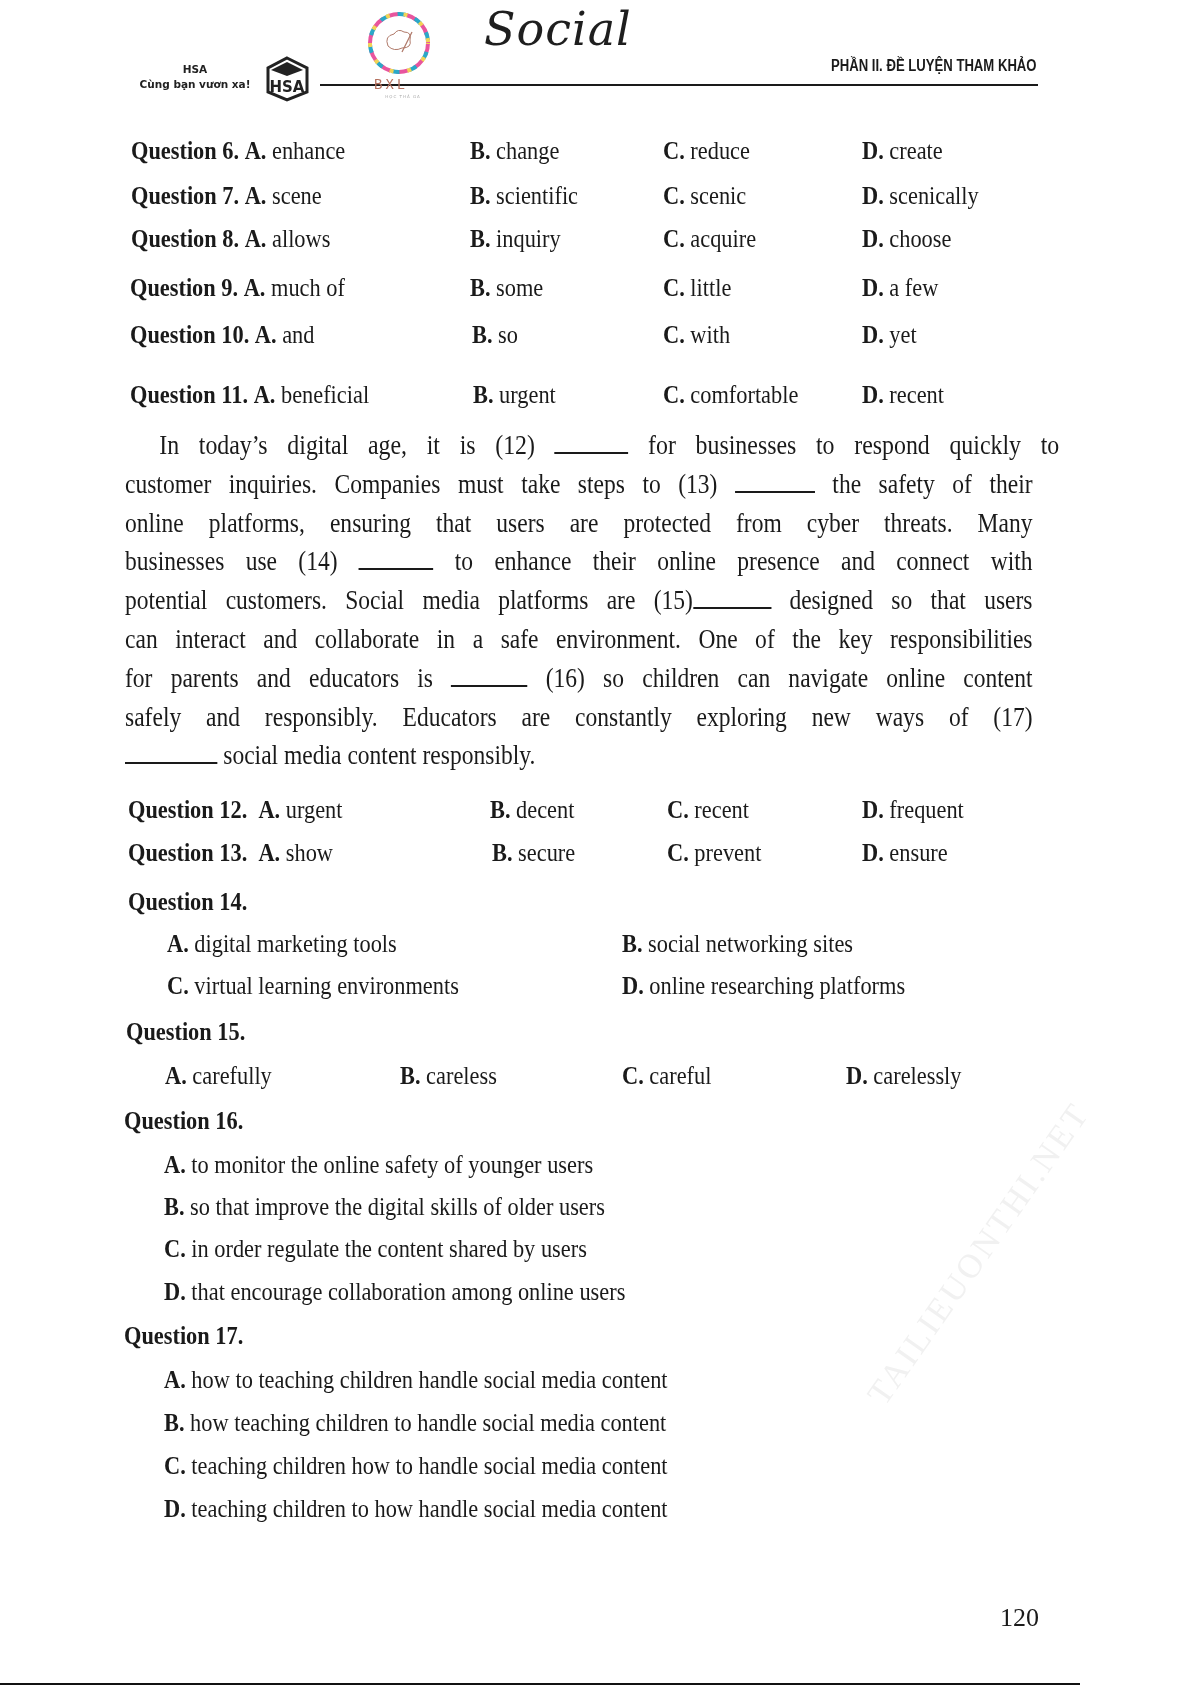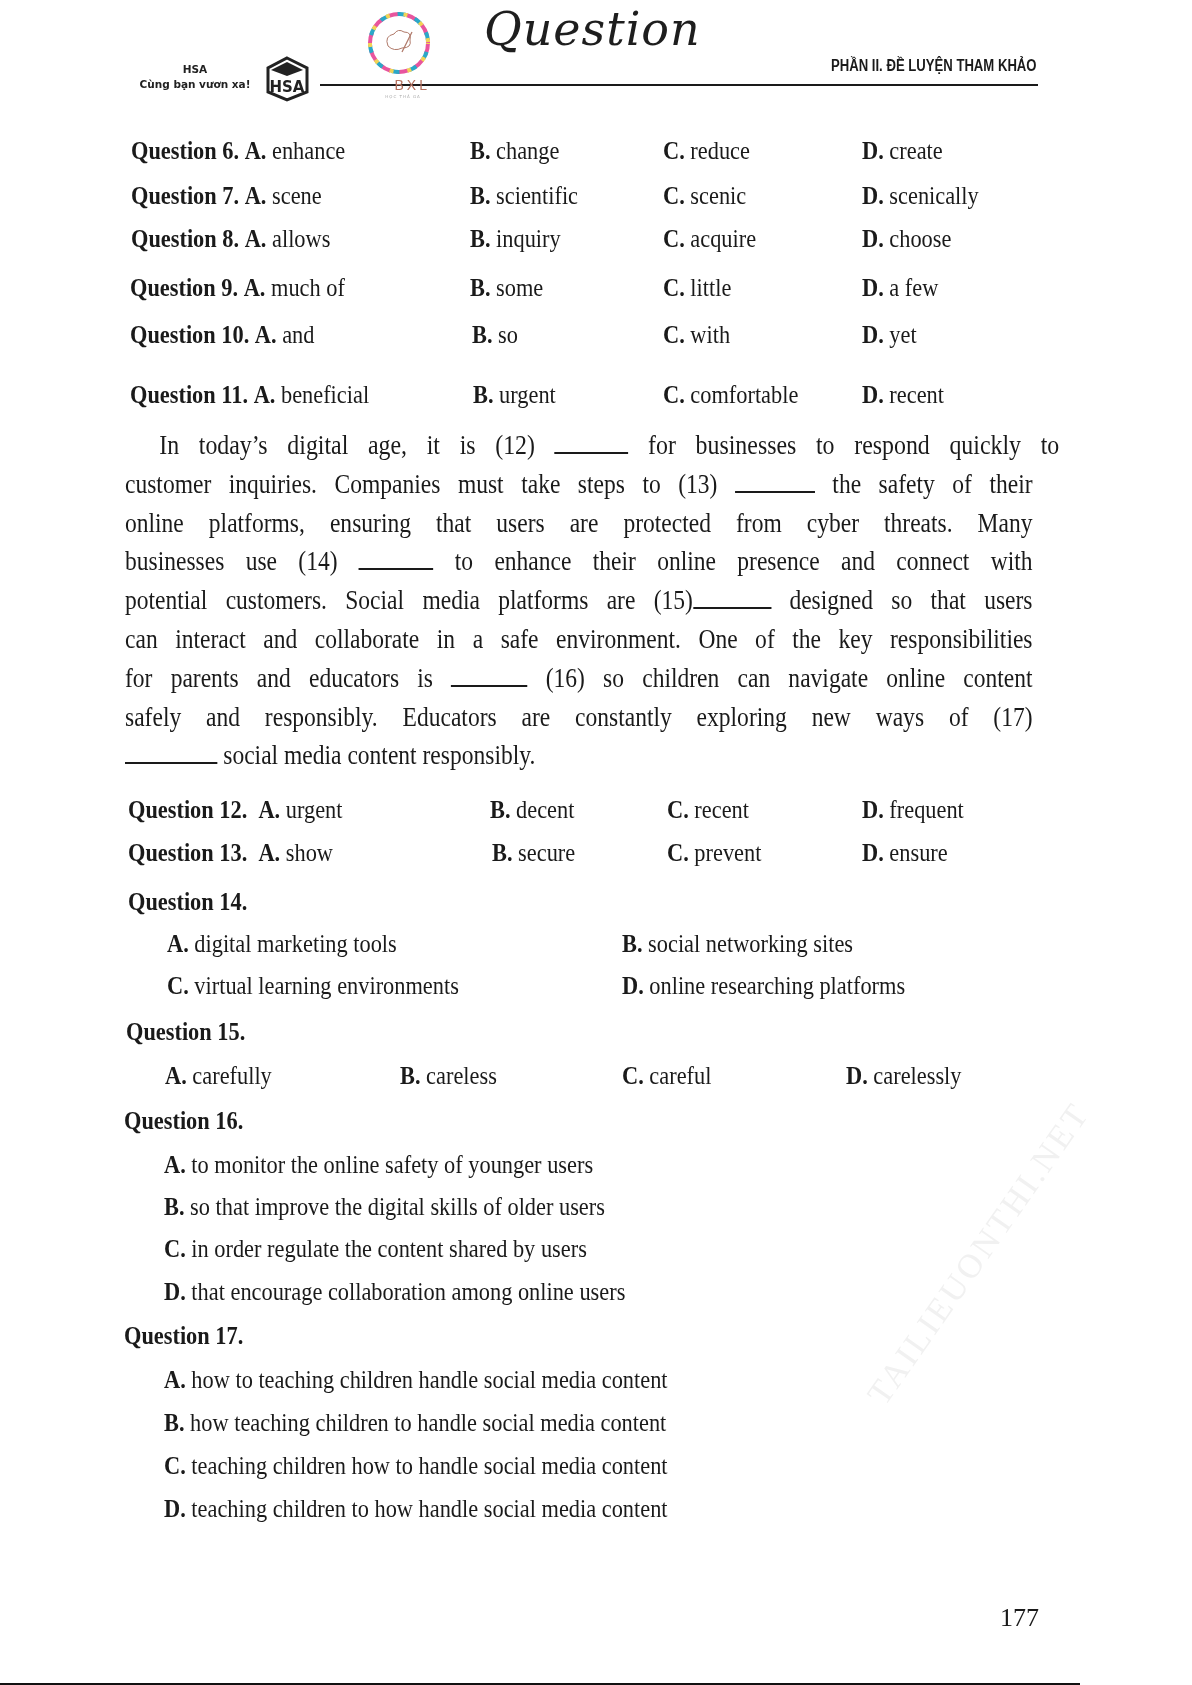--- a/index.html
+++ b/index.html
@@ -7,21 +7,21 @@
          font-family:"Liberation Serif","DejaVu Serif",serif; color:#1a1a1a; }
   .abs { position:absolute; }
 
   
   .brand-script { left:484px; top:2px; font-family:"DejaVu Serif",serif; font-style:italic;
                   font-size:46px; color:#1e1e1e; letter-spacing:1px; }
   .hsa-text { left:135px; top:62px; width:120px; text-align:center;
               font-family:"DejaVu Sans","Liberation Sans",sans-serif; font-weight:bold; font-size:10.5px; line-height:15px; color:#222; }
   .hsa-logo { left:265px; top:56px; width:45px; height:46px; }
   .bxl-logo { left:364px; top:8px; width:70px; height:70px; }
-  .bxl-text { left:374px; top:77px; width:56px; text-align:right; font-family:Liberation Sans, sans-serif;
+  .bxl-text { left:374px; top:77px; width:56px; text-align:left; font-family:Liberation Mono, monospace;
               font-size:14px; color:#b4705e; letter-spacing:3px; }
   .bxl-sub { left:372px; top:94px; width:62px; text-align:center; font-family:"DejaVu Sans",sans-serif;
              font-size:4px; color:#aaa; letter-spacing:1px; }
   .header-line { left:320px; top:84px; width:718px; height:2px; background:#1a1a1a; }
   .section-title { left:831px; top:57px; font-family:"Liberation Sans","DejaVu Sans",sans-serif;
                    font-weight:bold; font-size:16px; color:#1a1a1a; transform:scaleX(0.82); transform-origin:left top; white-space:nowrap; }
 
   
   .row { position:absolute; left:0; width:1040px; height:40px; font-size:26px; }
   .row span { position:absolute; white-space:nowrap; transform:scaleX(0.86); transform-origin:left center; }
@@ -57,21 +57,21 @@
 <div class="abs header-line"></div>
 <svg class="abs bxl-logo" viewBox="0 0 70 70">
   <circle cx="35" cy="35" r="29" fill="none" stroke="#e8559e" stroke-width="4" stroke-dasharray="12 6"></circle>
   <circle cx="35" cy="35" r="29" fill="none" stroke="#2aa8c8" stroke-width="4" stroke-dasharray="8 10" stroke-dashoffset="9"></circle>
   <circle cx="35" cy="35" r="29" fill="none" stroke="#f2d256" stroke-width="4" stroke-dasharray="4 14" stroke-dashoffset="3"></circle>
   <path d="M24 38 q-4 -10 6 -12 q4 -6 10 -2 q8 0 6 8 q2 8 -8 8 q-8 4 -14 -2z" fill="none" stroke="#b07a6a" stroke-width="1"></path>
   <line x1="38" y1="44" x2="48" y2="24" stroke="#b07a6a" stroke-width="1.2"></line>
 </svg>
 <div class="abs bxl-text">BXL</div>
 <div class="abs bxl-sub">HỌC THẢ GA</div>
-<div class="abs brand-script">Question</div>
+<div class="abs brand-script">Social</div>
 <div class="abs section-title">PHẦN II. ĐỀ LUYỆN THAM KHẢO</div>
 
 <div>
   <div class="row" style="top:136px">
     <span style="left:131px"><b>Question 6.</b> <b>A.</b> <span style="position:static;transform:none">enhance</span></span>
     <span style="left:470px"><b>B.</b> <span style="position:static;transform:none">change</span></span>
     <span style="left:663px"><b>C.</b> <span style="position:static;transform:none">reduce</span></span>
     <span style="left:862px"><b>D.</b> <span style="position:static;transform:none">create</span></span>
   </div>
   <div class="row" style="top:181px">
@@ -149,14 +149,14 @@
 <div class="opt" style="left:164px;top:1234px"><b>C.</b> <span>in order regulate the content shared by users</span></div>
 <div class="opt" style="left:164px;top:1277px"><b>D.</b> <span>that encourage collaboration among online users</span></div>
 
 <div class="qhead" style="left:124px;top:1321px">Question 17.</div>
 <div class="opt" style="left:164px;top:1365px"><b>A.</b> <span>how to teaching children handle social media content</span></div>
 <div class="opt" style="left:164px;top:1408px"><b>B.</b> <span>how teaching children to handle social media content</span></div>
 <div class="opt" style="left:164px;top:1451px"><b>C.</b> <span>teaching children how to handle social media content</span></div>
 <div class="opt" style="left:164px;top:1494px"><b>D.</b> <span>teaching children to how handle social media content</span></div>
 
 <div class="abs watermark">TAILIEUONTHI.NET</div>
-<div class="abs page-number">177</div>
+<div class="abs page-number">120</div>
 <div class="abs bottom-line"></div>
 
 </body></html>

